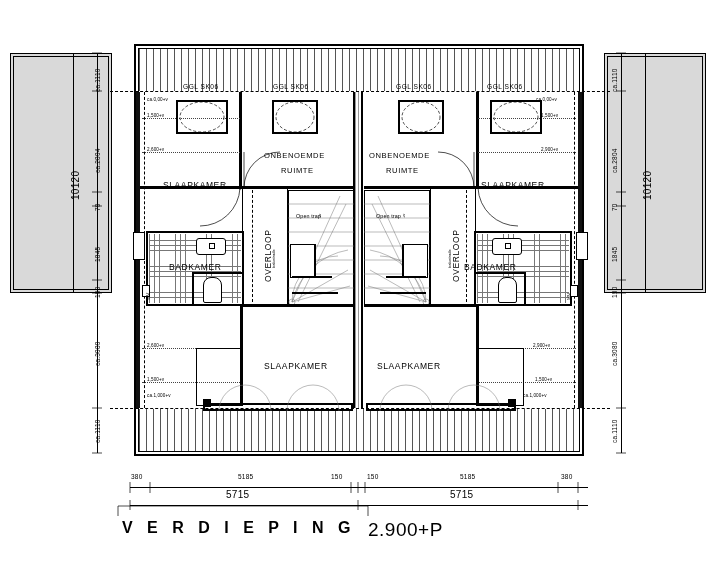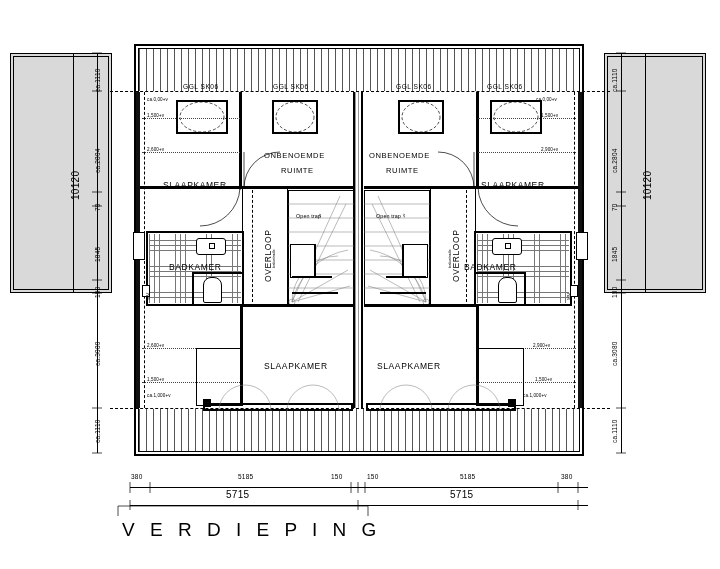--- a/index.html
+++ b/index.html
@@ -27,21 +27,21 @@
   
   .t{position:absolute;white-space:nowrap;line-height:1;}
   .room{font-size:8.5px;letter-spacing:.6px;}
   .tiny{font-size:4.6px;letter-spacing:.1px;}
   .micro{font-size:4px;letter-spacing:0;}
   .dim{font-size:6.5px;letter-spacing:.2px;}
   .dimbig{font-size:10px;letter-spacing:.3px;}
   .sky{font-size:6.6px;letter-spacing:.5px;}
   .vert{transform-origin:0 0;}
 
-  .title{position:absolute;font-size:19px;letter-spacing:5px;}
+  .title{position:absolute;font-size:16px;letter-spacing:5px;font-weight:bold;}
   .title2{position:absolute;font-size:19px;letter-spacing:.5px;}
 
   
   .hatch-v{position:absolute;
     background-image:repeating-linear-gradient(90deg,#555 0 0.6px,transparent 0.6px 7px);}
   .hatch-tile{position:absolute;
     background-image:repeating-linear-gradient(90deg,#777 0 0.5px,transparent 0.5px 5.2px),
                      repeating-linear-gradient(0deg,#777 0 0.5px,transparent 0.5px 5.2px);}
   .hatch-fine{position:absolute;
     background-image:repeating-linear-gradient(90deg,#999 0 0.5px,transparent 0.5px 3px);}
@@ -361,14 +361,15 @@
   <div class="t dim" style="left:460px;top:474px;">5185</div>
   <div class="t dim" style="left:561px;top:474px;">380</div>
 
   <div class="t dimbig" style="left:226px;top:490px;">5715</div>
   <div class="t dimbig" style="left:450px;top:490px;">5715</div>
 
   <svg style="left:118px;top:506px;width:260px;height:12px;">
     <path class="stroke" d="M0,10 L0,0 L250,0 L250,10"></path>
   </svg>
   <div class="title" style="left:122px;top:519px;">V E R D I E P I N G</div>
+  <div class="title2" style="left:368px;top:519px;">2.900+P</div>
 
 </div>
 
 </body></html>

